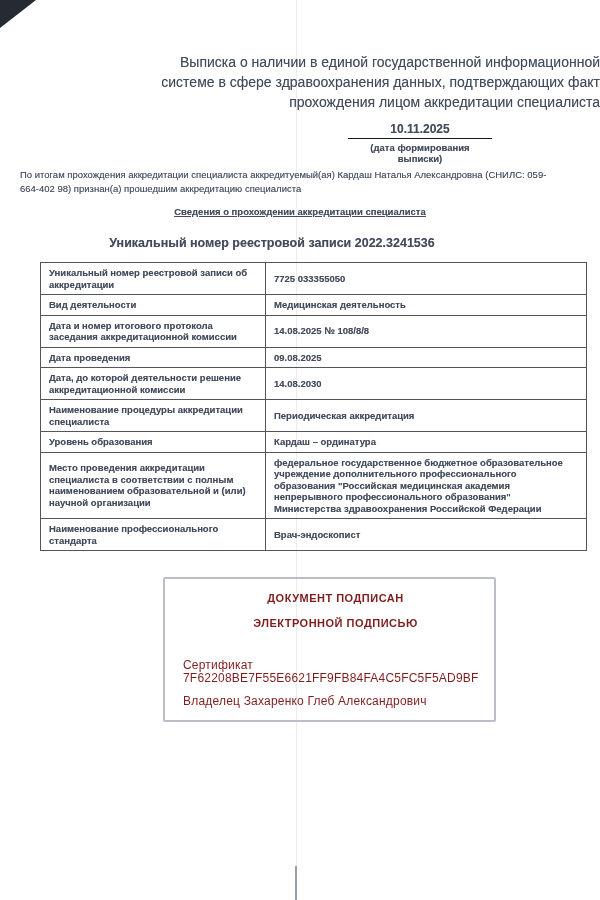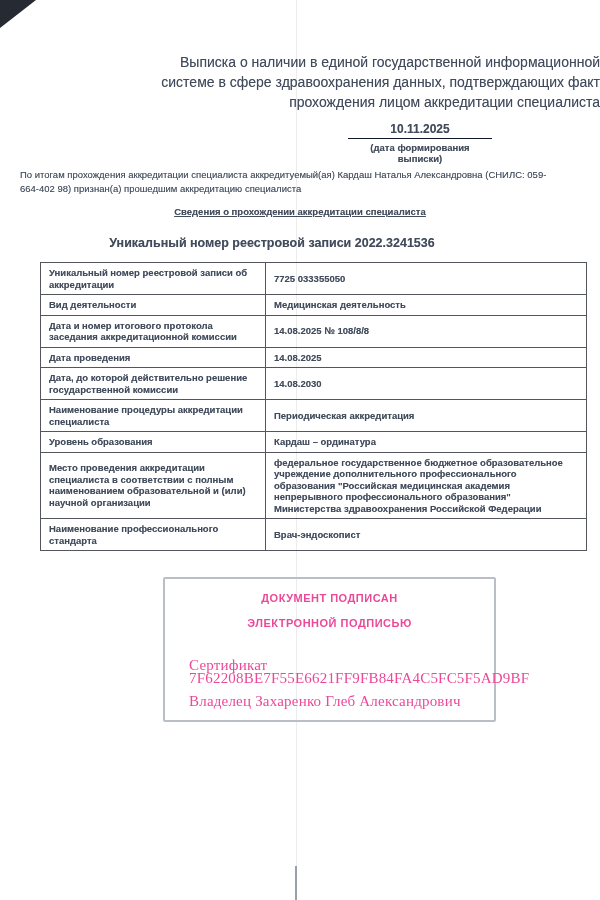--- a/index.html
+++ b/index.html
@@ -81,33 +81,33 @@
     word-wrap: break-word;
   }
   table.acc-table td.label-cell { width: 208px; }
 
   .sig-box {
     position: absolute; top: 577px; left: 163px;
     width: 333px; height: 145px;
     box-sizing: border-box;
     border: 2px solid #babfc7;
     border-radius: 2px;
-    color: #ec4899;
+    color: #7f1d1d;
+    padding-left: 12px;
   }
   .sig-heading {
     text-align: center; font-weight: bold;
     font-size: 11px; letter-spacing: 0.5px; line-height: 13px;
   }
   .sig-heading.first { margin-top: 13px; }
   .sig-heading.second { margin-top: 12px; }
   .sig-detail {
-    margin-left: 24px; margin-right: 10px;
-    font-size: 15px; line-height: 13px;
+    margin-left: 6px; margin-right: 10px;
+    font-size: 12px; line-height: 13px;
     letter-spacing: 0.2px;
-    font-family: Liberation Serif, serif;
   }
   .sig-detail.cert { margin-top: 29px; }
   .sig-detail.owner { margin-top: 10px; }
   .sig-detail.valid { margin-top: 10px; }
 </style>
 </head>
 <body>
 
 <div class="corner-fold"></div>
 <div class="fold-line"></div>
@@ -142,24 +142,24 @@
     <tr>
       <td class="label-cell">Вид деятельности</td>
       <td>Медицинская деятельность</td>
     </tr>
     <tr>
       <td class="label-cell">Дата и номер итогового протокола заседания аккредитационной комиссии</td>
       <td>14.08.2025 № 108/8/8</td>
     </tr>
     <tr>
       <td class="label-cell">Дата проведения</td>
-      <td>14.08.2025</td>
+      <td>09.08.2025</td>
     </tr>
     <tr>
-      <td class="label-cell">Дата, до которой действительно решение государственной комиссии</td>
+      <td class="label-cell">Дата, до которой деятельности решение аккредитационной комиссии</td>
       <td>14.08.2030</td>
     </tr>
     <tr>
       <td class="label-cell">Наименование процедуры аккредитации специалиста</td>
       <td>Периодическая аккредитация</td>
     </tr>
     <tr>
       <td class="label-cell">Уровень образования</td>
       <td>Кардаш – ординатура</td>
     </tr>

